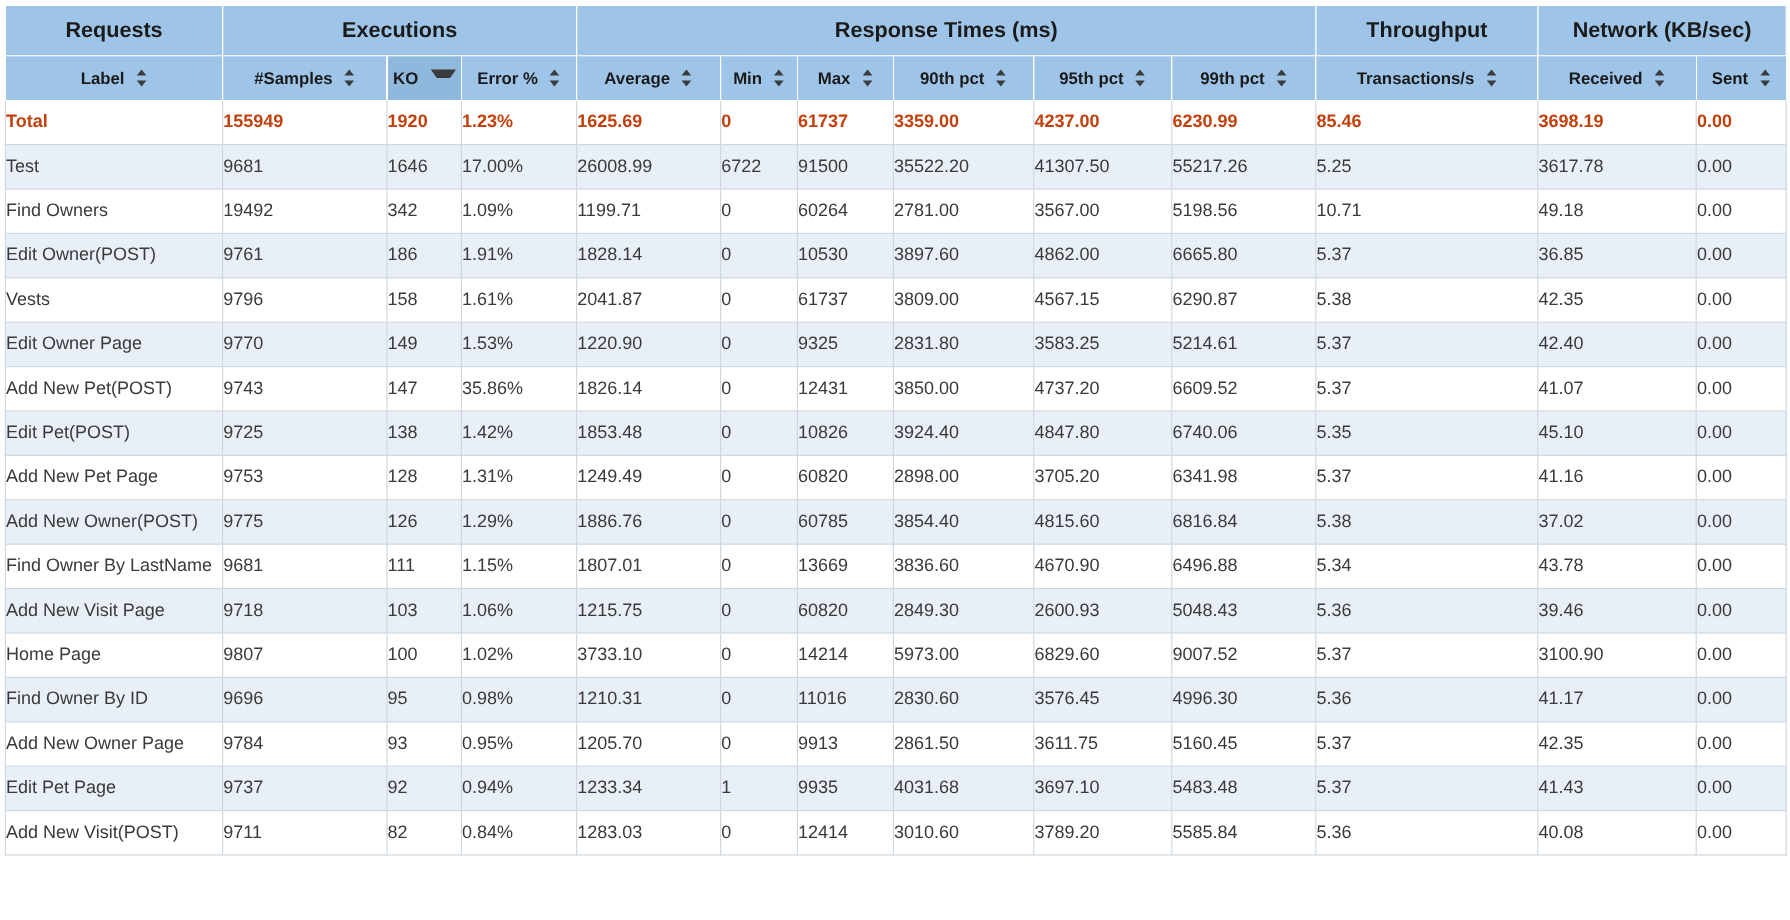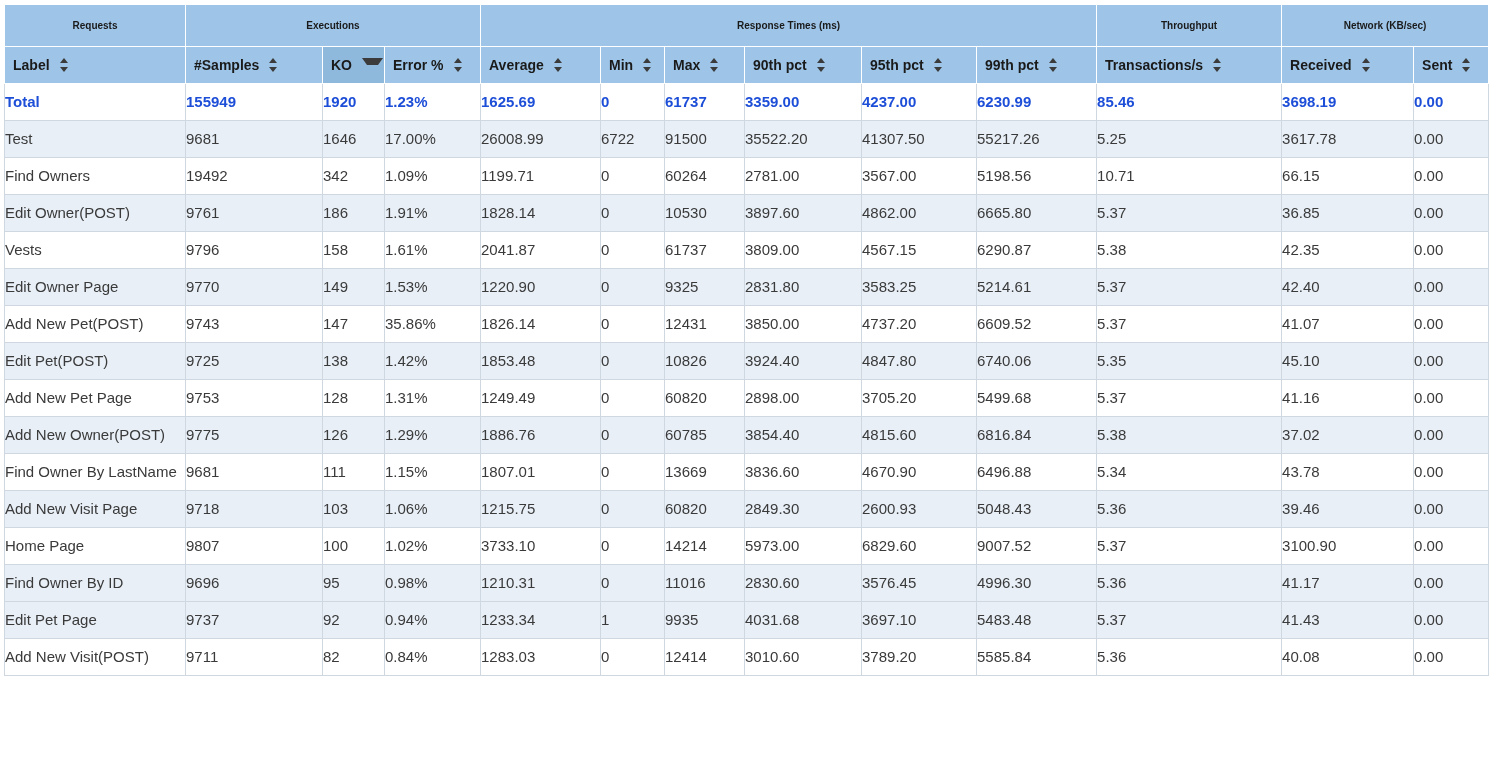--- a/index.html
+++ b/index.html
@@ -29,21 +29,21 @@
   table.stats td {
     border: 1px solid #cfd8e0;
     padding: 0;
     vertical-align: middle;
   }
   
   tr.group-head th {
     background: #9ec5e8;
     color: #1a1a1a;
     font-weight: bold;
-    font-size: 10px;
+    font-size: 18px;
     text-align: center;
     height: 41px;
     border: 1px solid #ffffff;
     border-bottom-color: #ffffff;
   }
   
   tr.col-head th {
     background: #9ec5e8;
     color: #1a1a1a;
     font-weight: bold;
@@ -52,20 +52,21 @@
     border: 1px solid #ffffff;
     position: relative;
     cursor: pointer;
   }
   tr.col-head th.sorted {
     background: #8fb8dd;
   }
   .hcell {
     display: flex;
     align-items: center;
+    justify-content: center;
     gap: 10px;
     padding: 0 8px;
     white-space: nowrap;
   }
   .hlabel { display:inline-block; }
   
   .sort-both {
     display: inline-block;
     width: 9px;
     height: 14px;
@@ -106,21 +107,21 @@
     color: #3a3a3a;
     line-height: 1.25;
     border: 1px solid #d9e2ea;
     background: #ffffff;
   }
   tbody tr.odd td {
     background: #e8eff7;
   }
   tbody tr.total td {
     font-weight: bold;
-    color: #1d4ed8;
+    color: #c2410c;
     background: #ffffff;
     margin-top: 24px;
   }
   td.label-cell { text-align: left; }
   td.num { text-align: left; }
 </style>
 </head>
 <body>
 
 <div id="stats-wrap">
@@ -265,21 +266,21 @@
           <td class="num">19492</td>
           <td class="num">342</td>
           <td class="num">1.09%</td>
           <td class="num">1199.71</td>
           <td class="num">0</td>
           <td class="num">60264</td>
           <td class="num">2781.00</td>
           <td class="num">3567.00</td>
           <td class="num">5198.56</td>
           <td class="num">10.71</td>
-          <td class="num">66.15</td>
+          <td class="num">49.18</td>
           <td class="num">0.00</td>
         </tr>
         <tr class="odd">
           <td class="label-cell">Edit Owner(POST)</td>
           <td class="num">9761</td>
           <td class="num">186</td>
           <td class="num">1.91%</td>
           <td class="num">1828.14</td>
           <td class="num">0</td>
           <td class="num">10530</td>
@@ -353,21 +354,21 @@
         <tr>
           <td class="label-cell">Add New Pet Page</td>
           <td class="num">9753</td>
           <td class="num">128</td>
           <td class="num">1.31%</td>
           <td class="num">1249.49</td>
           <td class="num">0</td>
           <td class="num">60820</td>
           <td class="num">2898.00</td>
           <td class="num">3705.20</td>
-          <td class="num">5499.68</td>
+          <td class="num">6341.98</td>
           <td class="num">5.37</td>
           <td class="num">41.16</td>
           <td class="num">0.00</td>
         </tr>
         <tr class="odd">
           <td class="label-cell">Add New Owner(POST)</td>
           <td class="num">9775</td>
           <td class="num">126</td>
           <td class="num">1.29%</td>
           <td class="num">1886.76</td>
@@ -431,20 +432,35 @@
           <td class="num">95</td>
           <td class="num">0.98%</td>
           <td class="num">1210.31</td>
           <td class="num">0</td>
           <td class="num">11016</td>
           <td class="num">2830.60</td>
           <td class="num">3576.45</td>
           <td class="num">4996.30</td>
           <td class="num">5.36</td>
           <td class="num">41.17</td>
+          <td class="num">0.00</td>
+        </tr>
+        <tr>
+          <td class="label-cell">Add New Owner Page</td>
+          <td class="num">9784</td>
+          <td class="num">93</td>
+          <td class="num">0.95%</td>
+          <td class="num">1205.70</td>
+          <td class="num">0</td>
+          <td class="num">9913</td>
+          <td class="num">2861.50</td>
+          <td class="num">3611.75</td>
+          <td class="num">5160.45</td>
+          <td class="num">5.37</td>
+          <td class="num">42.35</td>
           <td class="num">0.00</td>
         </tr>
         <tr class="odd">
           <td class="label-cell">Edit Pet Page</td>
           <td class="num">9737</td>
           <td class="num">92</td>
           <td class="num">0.94%</td>
           <td class="num">1233.34</td>
           <td class="num">1</td>
           <td class="num">9935</td>

